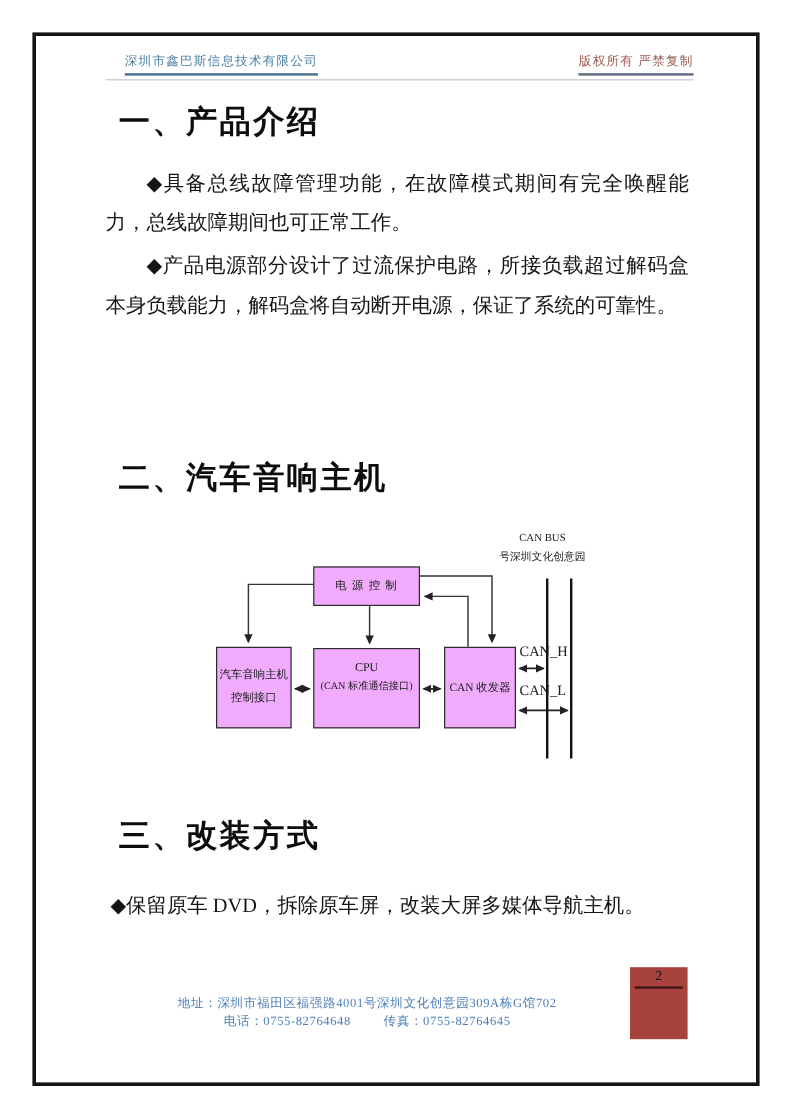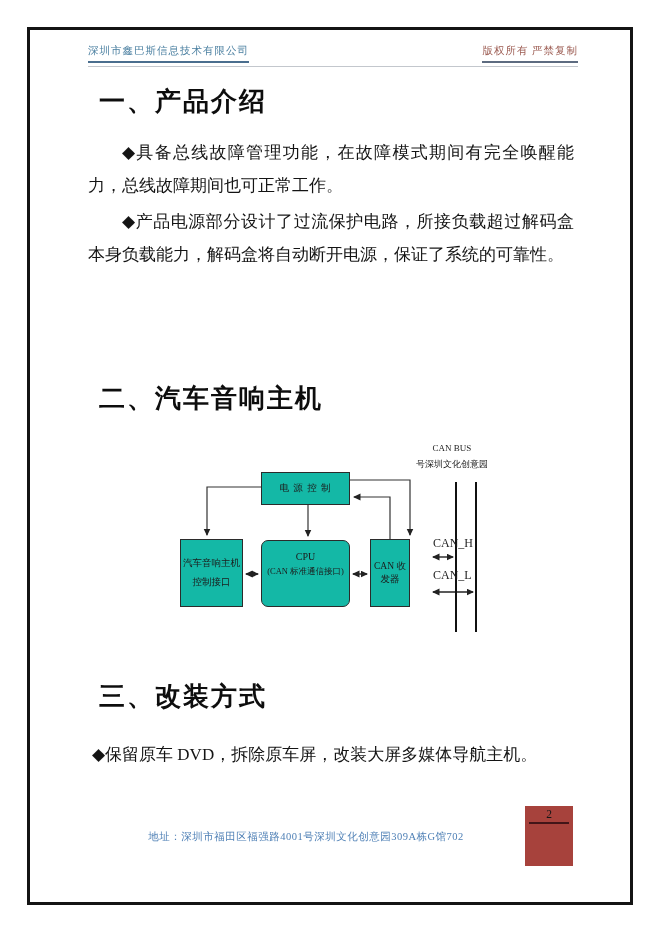--- a/index.html
+++ b/index.html
@@ -23,29 +23,29 @@
   
   .body-block { position:absolute; left:88px; width:486px; color:#141414;
     font-size:17px; line-height:33px; text-align:justify; }
   .body-block p { text-indent:34px; margin-top:3px; }
   .s3-line { position:absolute; left:92px; width:486px; color:#141414;
     font-size:17px; line-height:22px; }
 
   
   .diagram { position:absolute; left:148px; top:435px; width:365px; height:232px; }
   .diagram svg { position:absolute; left:0; top:0; }
-  .dbox { position:absolute; border:1px solid #2b2b2b; background:#14b8a6;
+  .dbox { position:absolute; border:1px solid #2b2b2b; background:#f0abfc;
     display:flex; flex-direction:column; align-items:center; justify-content:center;
     text-align:center; color:#1c1c1c; }
   .box-power { left:113px; top:37px; width:89px; height:33px; font-size:9.5px; letter-spacing:1px; }
   .box-audio { left:32px; top:104px; width:63px; height:68px; font-size:9.5px; line-height:19px; }
-  .box-cpu { left:113px; top:105px; width:89px; height:67px; justify-content:flex-start; padding-top:9px;border-radius:7px; }
+  .box-cpu { left:113px; top:105px; width:89px; height:67px; justify-content:flex-start; padding-top:9px; }
   .box-cpu .l1 { font-size:10px; line-height:14px; }
   .box-cpu .l2 { font-size:8.5px; line-height:14px; white-space:nowrap; }
-  .box-trans { left:222px; top:104px; width:40px; height:68px; font-size:9.5px; }
+  .box-trans { left:222px; top:104px; width:60px; height:68px; font-size:9.5px; }
   .bus-title { position:absolute; left:248px; top:5px; width:112px; text-align:center;
     font-size:9px; color:#1c1c1c; line-height:16px; white-space:nowrap; }
   .sig-label { position:absolute; font-size:12px; color:#1c1c1c; }
   .sig-h { left:285px; top:101px; }
   .sig-l { left:285px; top:133px; }
 
   
   .footer { position:absolute; left:27px; top:829px; width:558px; text-align:center;
     font-size:10.5px; line-height:15px; letter-spacing:0.5px; }
   .footer .phone-row span { margin:0 12px; }
@@ -54,21 +54,21 @@
   .page-box { position:absolute; left:525px; top:806px; width:48px; height:60px; }
   .page-box .num { text-align:center; font-size:11.5px; color:#161616; padding-top:1px; line-height:15px; }
   .page-box .rule { margin:0 4px; border-top:2px solid #421518; }
 </style>
 </head>
 <body>
 
 <div class="page-border"></div>
 
 <div class="header-row">
-  <span class="seg" style="color:#4a7fa0; border-bottom-color:#4a6e8e;">深圳市鑫巴斯信息技术有限公司</span>
+  <span class="seg" style="color:#4a7fa0; border-bottom-color:#4a6e8e;margin-left:16px;">深圳市鑫巴斯信息技术有限公司</span>
   <span class="seg" style="color:#9b5a50; border-bottom-color:#5d6b80;">版权所有 严禁复制</span>
 </div>
 <div class="header-rule"></div>
 
 <div class="h-title" style="top:84px;">一、产品介绍</div>
 
 <div class="body-block" style="top:133px;">
   <p>◆具备总线故障管理功能，在故障模式期间有完全唤醒能力，总线故障期间也可正常工作。</p>
   <p>◆产品电源部分设计了过流保护电路，所接负载超过解码盒本身负载能力，解码盒将自动断开电源，保证了系统的可靠性。</p>
 </div>
@@ -126,18 +126,22 @@
   <div class="sig-label sig-h">CAN_H</div>
   <div class="sig-label sig-l">CAN_L</div>
 </div>
 
 <div class="h-title" style="top:679px;">三、改装方式</div>
 
 <div class="s3-line" style="top:744px;">◆保留原车 DVD，拆除原车屏，改装大屏多媒体导航主机。</div>
 
 <div class="footer" style="color:#4d7fb5;">
   <div>地址：深圳市福田区福强路4001号深圳文化创意园309A栋G馆702</div>
+  <div class="phone-row">
+    <span>电话：0755-82764648</span>
+    <span>传真：0755-82764645</span>
+  </div>
 </div>
 
 <div class="page-box" style="background:#a7423c;">
   <div class="num">2</div>
   <div class="rule"></div>
 </div>
 
 </body></html>

